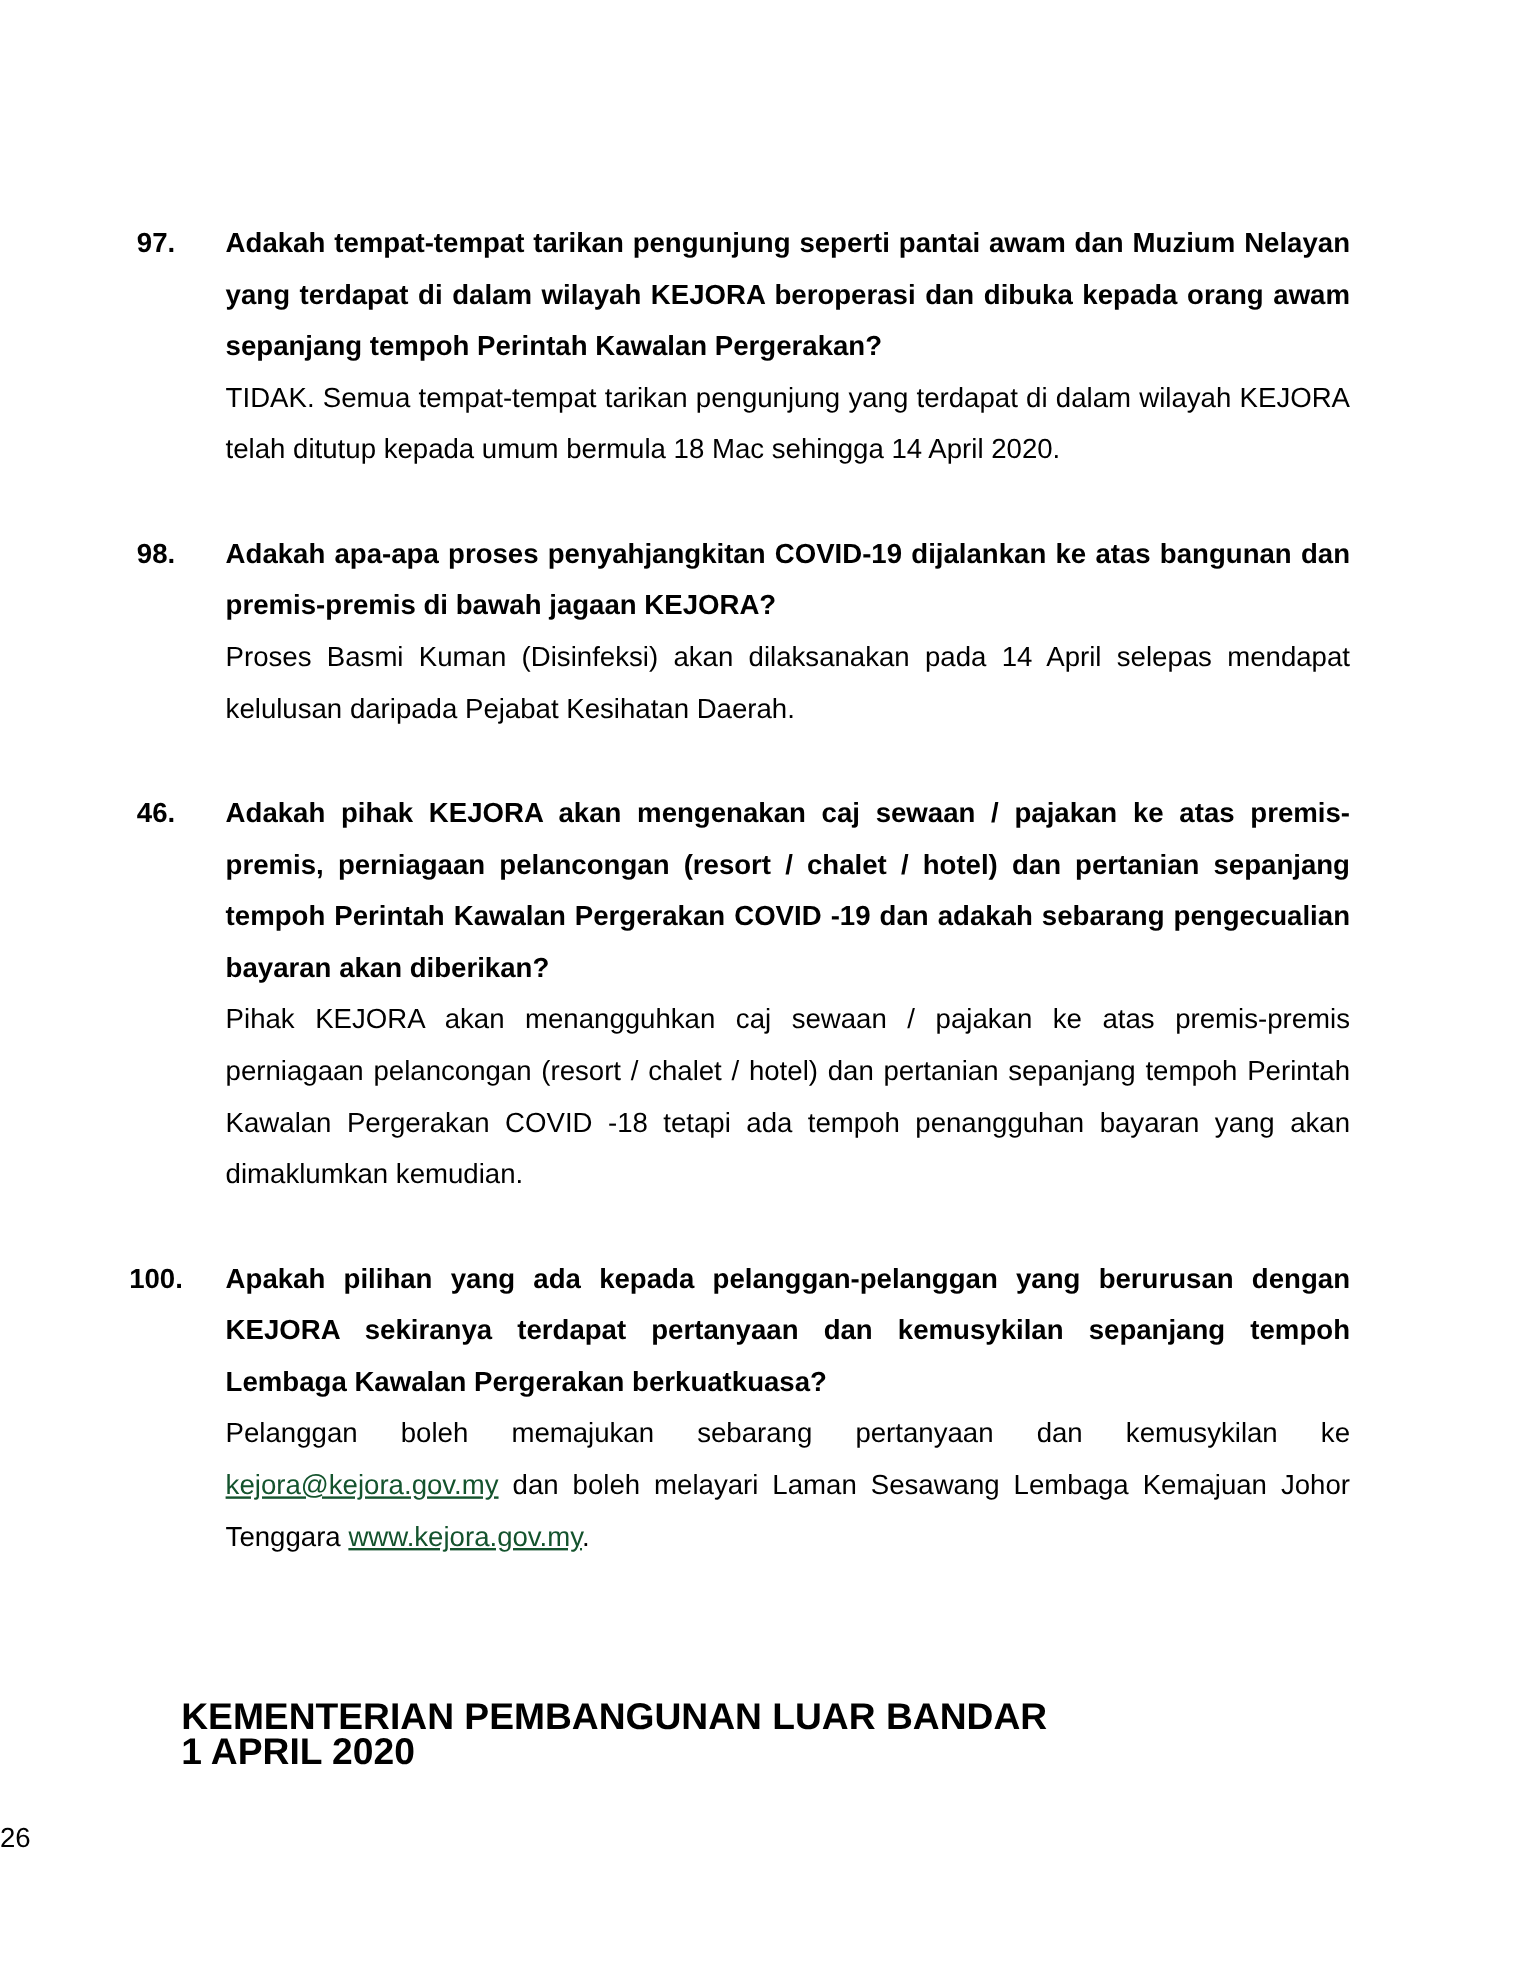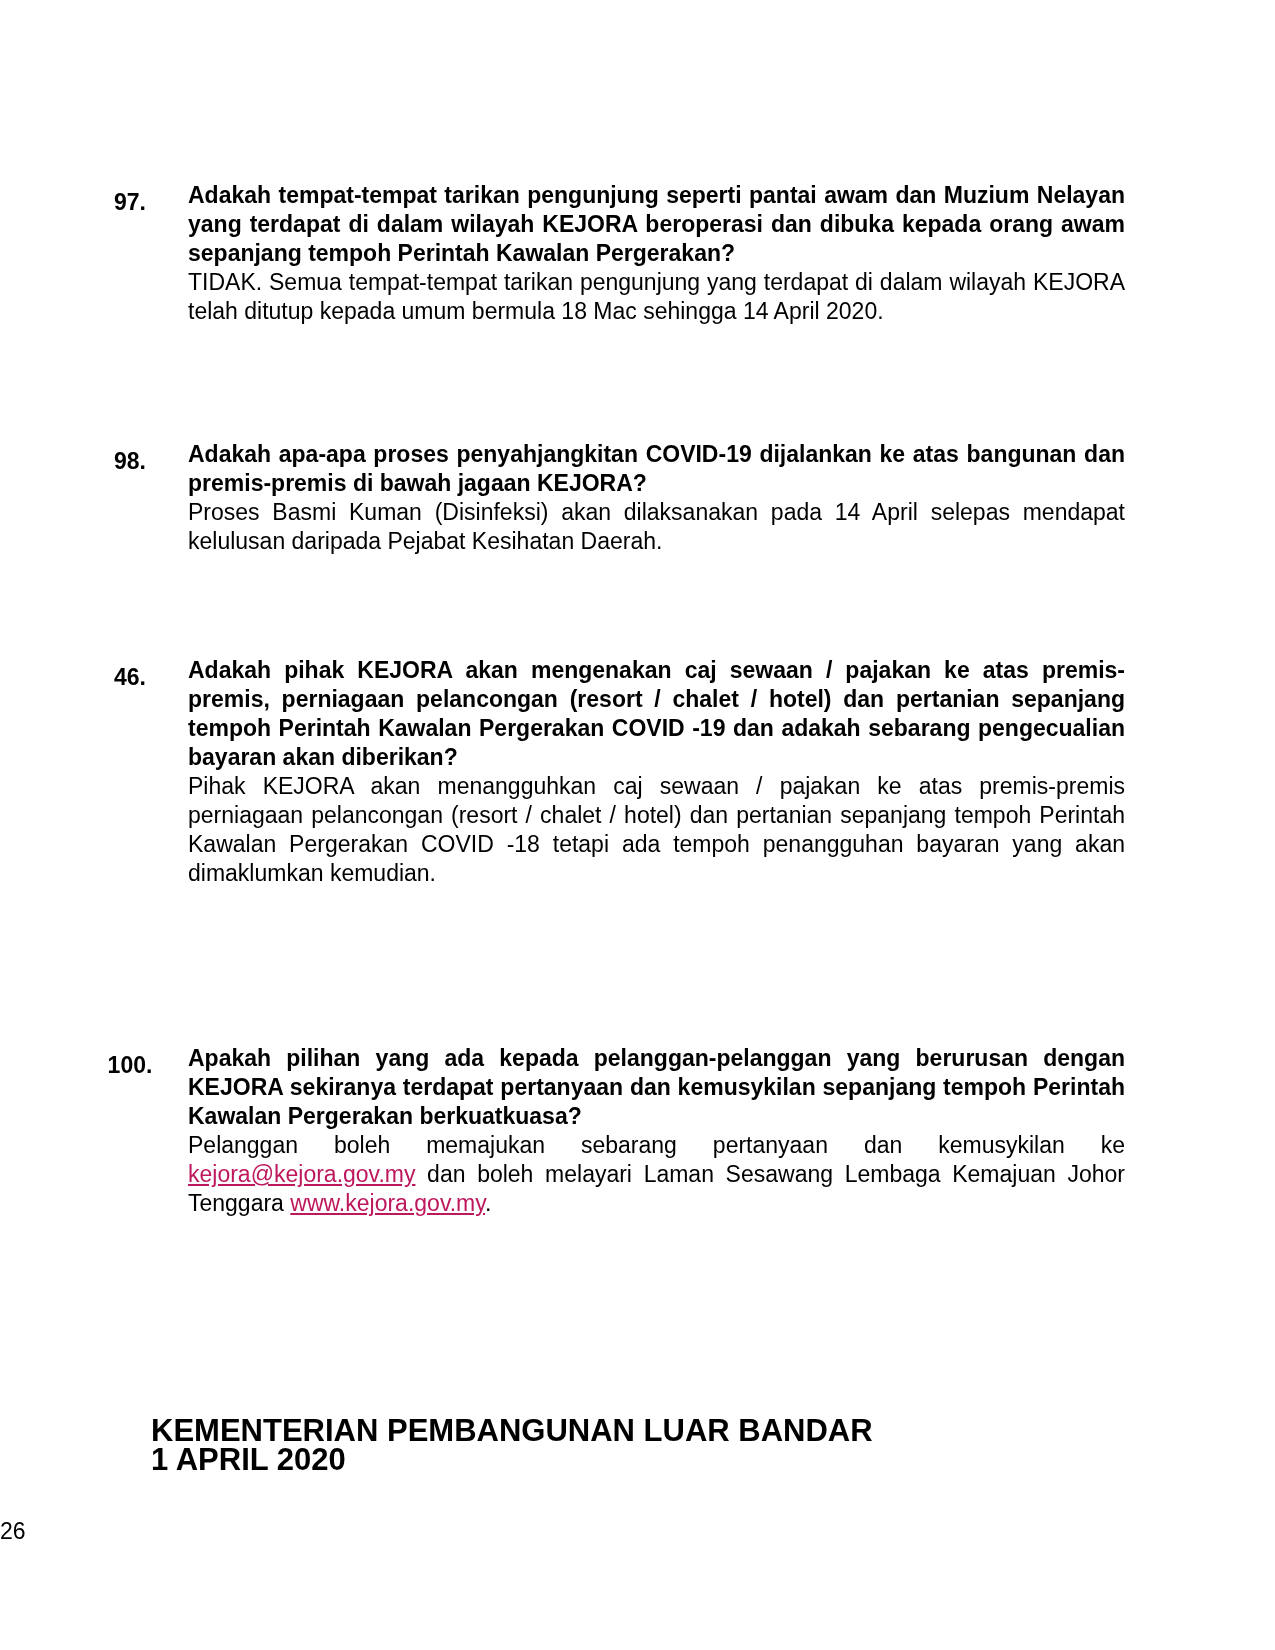--- a/index.html
+++ b/index.html
@@ -1,24 +1,24 @@
 <!DOCTYPE html>
 <html><head>
 <meta charset="utf-8">
 <style>
   html, body { margin: 0; padding: 0; background: #ffffff; }
   body { width: 1275px; height: 1650px; position: relative; overflow: hidden;
          font-family: "Liberation Sans", sans-serif; color: #000; }
   .item { position: absolute; left: 100px; width: 1025px; }
   .num { position: absolute; left: 0; top: 0; width: 60px; text-align: center;
          font-weight: bold; font-size: 23px; line-height: 43px; }
-  .body { margin-left: 88px; font-size: 23px; line-height: 29px; }
+  .body { margin-left: 88px; font-size: 23px; line-height: 43px; }
   .q { font-weight: bold; text-align: justify; text-align-last: left; }
   .a { text-align: justify; text-align-last: left; }
-  .link { color: #be185d; text-decoration: underline; }
+  .link { color: #14532d; text-decoration: underline; }
   .footer { position: absolute; left: 151px; top: 1416px; font-weight: bold;
             font-size: 31px; line-height: 29px; }
   .pageno { position: absolute; left: 0; width: 1075px; top: 1518px;
             text-align: left; font-size: 23px; }
 </style>
 </head>
 <body>
 
 <div class="item" style="top:181px;">
   <div class="num">97.</div>
@@ -40,21 +40,21 @@
   <div class="num">46.</div>
   <div class="body">
     <div class="q">Adakah pihak KEJORA akan mengenakan caj sewaan / pajakan ke atas premis-premis, perniagaan pelancongan (resort / chalet / hotel) dan pertanian sepanjang tempoh Perintah Kawalan Pergerakan COVID -19 dan adakah sebarang pengecualian bayaran akan diberikan?</div>
     <div class="a">Pihak KEJORA akan menangguhkan caj sewaan / pajakan ke atas premis-premis perniagaan pelancongan (resort / chalet / hotel) dan pertanian sepanjang tempoh Perintah Kawalan Pergerakan COVID -18 tetapi ada tempoh penangguhan bayaran yang akan dimaklumkan kemudian.</div>
   </div>
 </div>
 
 <div class="item" style="top:1044px;">
   <div class="num">100.</div>
   <div class="body">
-    <div class="q">Apakah pilihan yang ada kepada pelanggan-pelanggan yang berurusan dengan KEJORA sekiranya terdapat pertanyaan dan kemusykilan sepanjang tempoh Perintah Kawalan Pergerakan berkuatkuasa?</div>
+    <div class="q">Apakah pilihan yang ada kepada pelanggan-pelanggan yang berurusan dengan KEJORA sekiranya terdapat pertanyaan dan kemusykilan sepanjang tempoh Lembaga Kawalan Pergerakan berkuatkuasa?</div>
     <div class="a"><span>Pelanggan boleh memajukan sebarang pertanyaan dan kemusykilan ke </span><span class="link">kejora@kejora.gov.my</span><span> dan boleh melayari Laman Sesawang Lembaga Kemajuan Johor Tenggara </span><span class="link">www.kejora.gov.my</span><span>.</span></div>
   </div>
 </div>
 
 <div class="footer">
   <div>KEMENTERIAN PEMBANGUNAN LUAR BANDAR</div>
   <div>1 APRIL 2020</div>
 </div>
 
 <div class="pageno">26</div>

